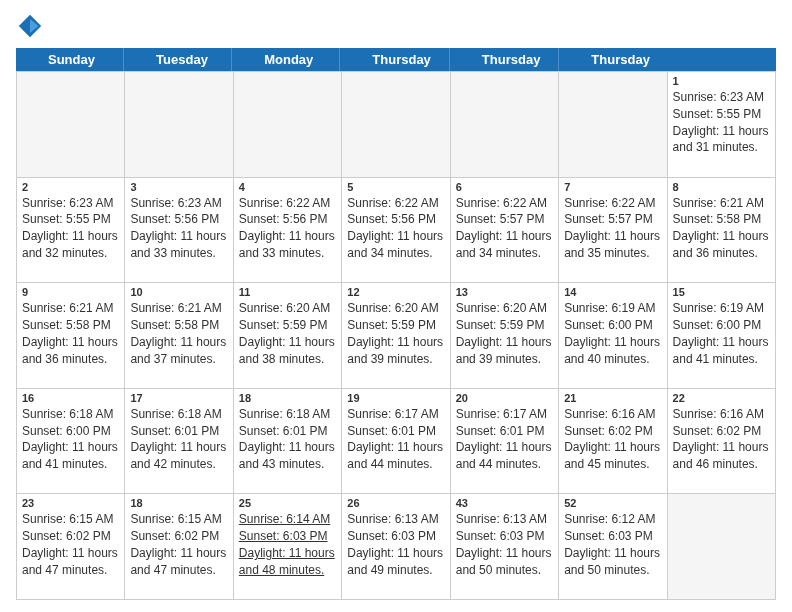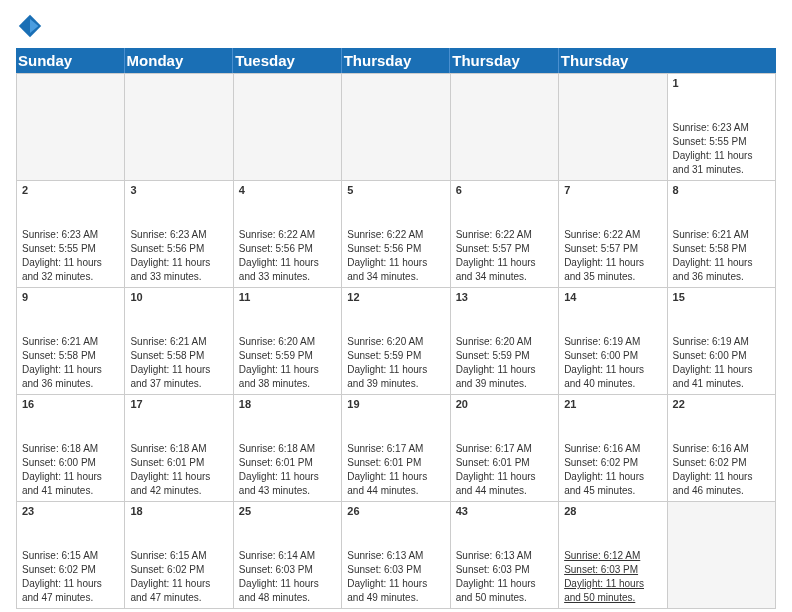--- a/index.html
+++ b/index.html
@@ -59,25 +59,26 @@
       display: flex;
       flex-direction: column;
     }
     .cal-header {
       display: grid;
       grid-template-columns: repeat(7, 1fr);
       background: #1a6fb5;
     }
     .cal-header-cell {
       color: #fff;
-      font-size: 15px;
+      font-size: 13px;
       font-weight: bold;
-      padding: 4px 2px;
+      padding: 4px 18px;
       text-align: left;
       border-right: 1px solid #4a8fcf;
+      margin-left: 14px;
     }
     .cal-header-cell:last-child { border-right: none; }
     .cal-body {
       display: grid;
       grid-template-columns: repeat(7, 1fr);
       grid-template-rows: repeat(5, 1fr);
       flex: 1;
       border-left: 1px solid #ccc;
       border-top: 1px solid #ccc;
     }
@@ -94,24 +95,23 @@
     .cal-cell.empty {
       background: #f5f5f5;
     }
     .day-num {
       font-size: 11px;
       font-weight: bold;
       display: block;
       margin-bottom: 2px;
     }
     .day-info {
-      font-size: 10px;
+      font-size: 12px;
       line-height: 1.4;
       color: #333;
-      margin-top: 32px;
     }
   </style>
 </head>
 <body>
 
 <div class="page">
   <div class="header">
     <div class="logo">
       <svg class="logo-icon" viewBox="0 0 40 40">
         <polygon points="20,4 36,20 20,36 4,20" fill="#1a6fb5"></polygon>
@@ -124,22 +124,22 @@
     </div>
     <div class="title-block">
       <div class="month-title"></div>
       <div class="location"></div>
     </div>
   </div>
 
   <div class="calendar">
     <div class="cal-header">
     <div class="cal-header-cell">Sunday</div>
+        <div class="cal-header-cell">Tuesday</div>
         <div class="cal-header-cell">Monday</div>
-        <div class="cal-header-cell">Tuesday</div>
         <div class="cal-header-cell">Thursday</div>
         <div class="cal-header-cell">Thursday</div>
         <div class="cal-header-cell">Thursday</div>
       </div>
     <div class="cal-body">
     <div class="cal-cell empty"></div>
         <div class="cal-cell empty"></div>
         <div class="cal-cell empty"></div>
         <div class="cal-cell empty"></div>
         <div class="cal-cell empty"></div>
@@ -307,42 +307,42 @@
         </div>
         <div class="cal-cell">
           <span class="day-num">18</span>
           <div class="day-info" style="white-space: pre-line;">Sunrise: 6:15 AM
 Sunset: 6:02 PM
 Daylight: 11 hours
 and 47 minutes.</div>
         </div>
         <div class="cal-cell">
           <span class="day-num">25</span>
-          <div class="day-info" style="white-space: pre-line;">Sunrise: 6:14 AM
+          <div class="day-info" style="white-space: pre-line; text-decoration: underline;">Sunrise: 6:14 AM
 Sunset: 6:03 PM
 Daylight: 11 hours
 and 48 minutes.</div>
         </div>
         <div class="cal-cell">
           <span class="day-num">26</span>
           <div class="day-info" style="white-space: pre-line;">Sunrise: 6:13 AM
 Sunset: 6:03 PM
 Daylight: 11 hours
 and 49 minutes.</div>
         </div>
         <div class="cal-cell">
           <span class="day-num">43</span>
           <div class="day-info" style="white-space: pre-line;">Sunrise: 6:13 AM
 Sunset: 6:03 PM
 Daylight: 11 hours
 and 50 minutes.</div>
         </div>
         <div class="cal-cell">
-          <span class="day-num">28</span>
-          <div class="day-info" style="white-space: pre-line; text-decoration: underline;">Sunrise: 6:12 AM
+          <span class="day-num">52</span>
+          <div class="day-info" style="white-space: pre-line;">Sunrise: 6:12 AM
 Sunset: 6:03 PM
 Daylight: 11 hours
 and 50 minutes.</div>
         </div>
         <div class="cal-cell empty"></div>
       </div>
   </div>
 </div>
 
 </body></html>

